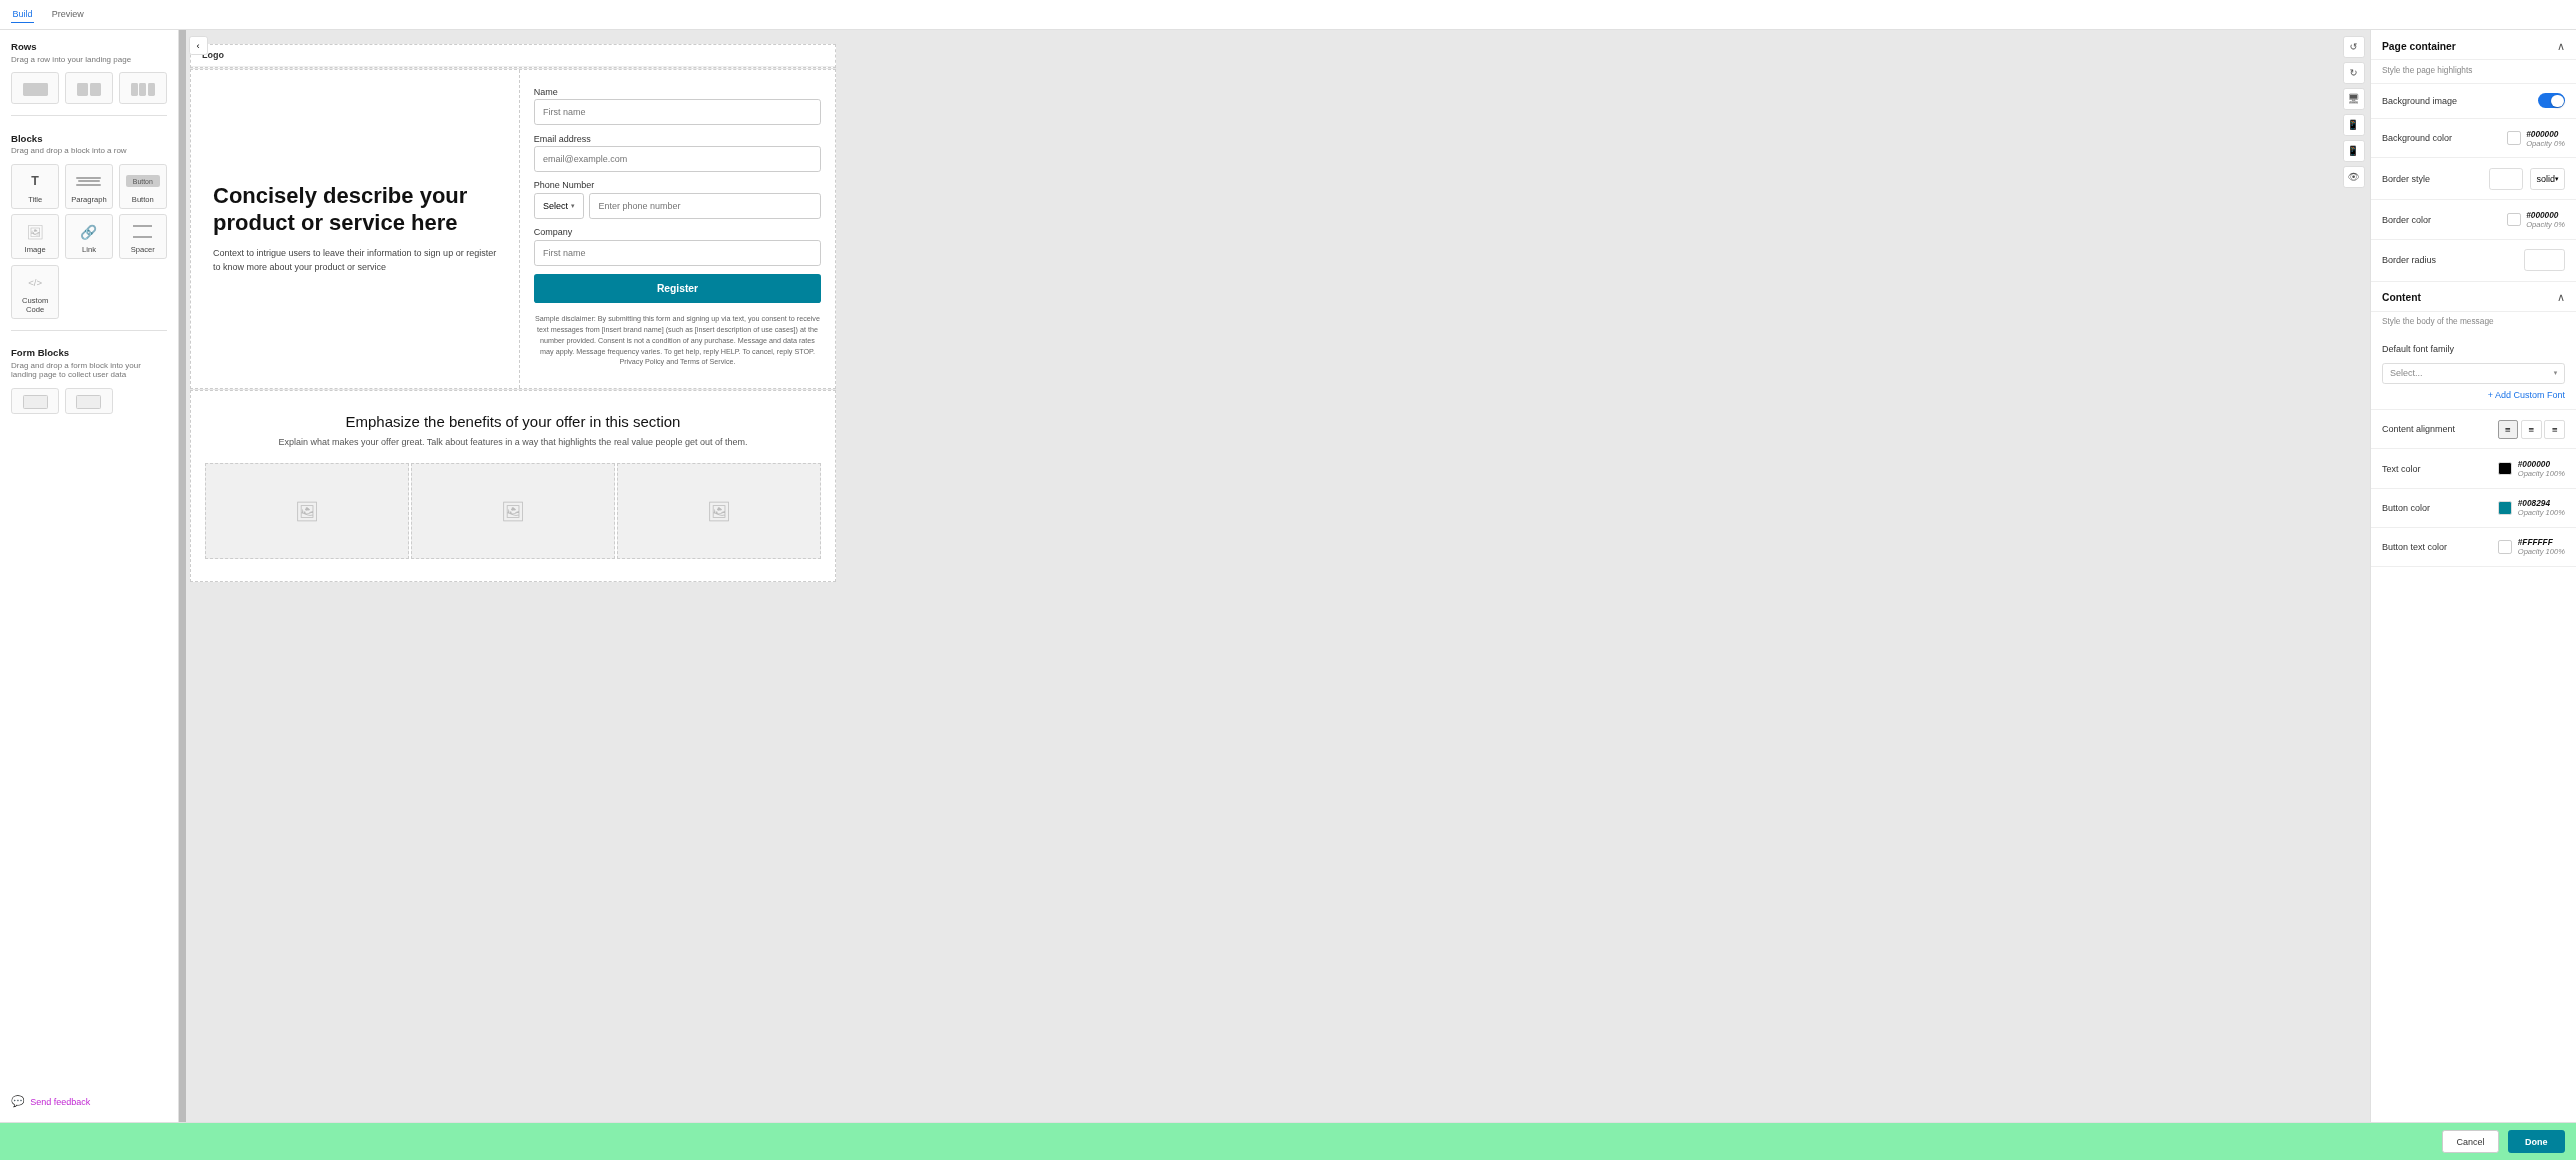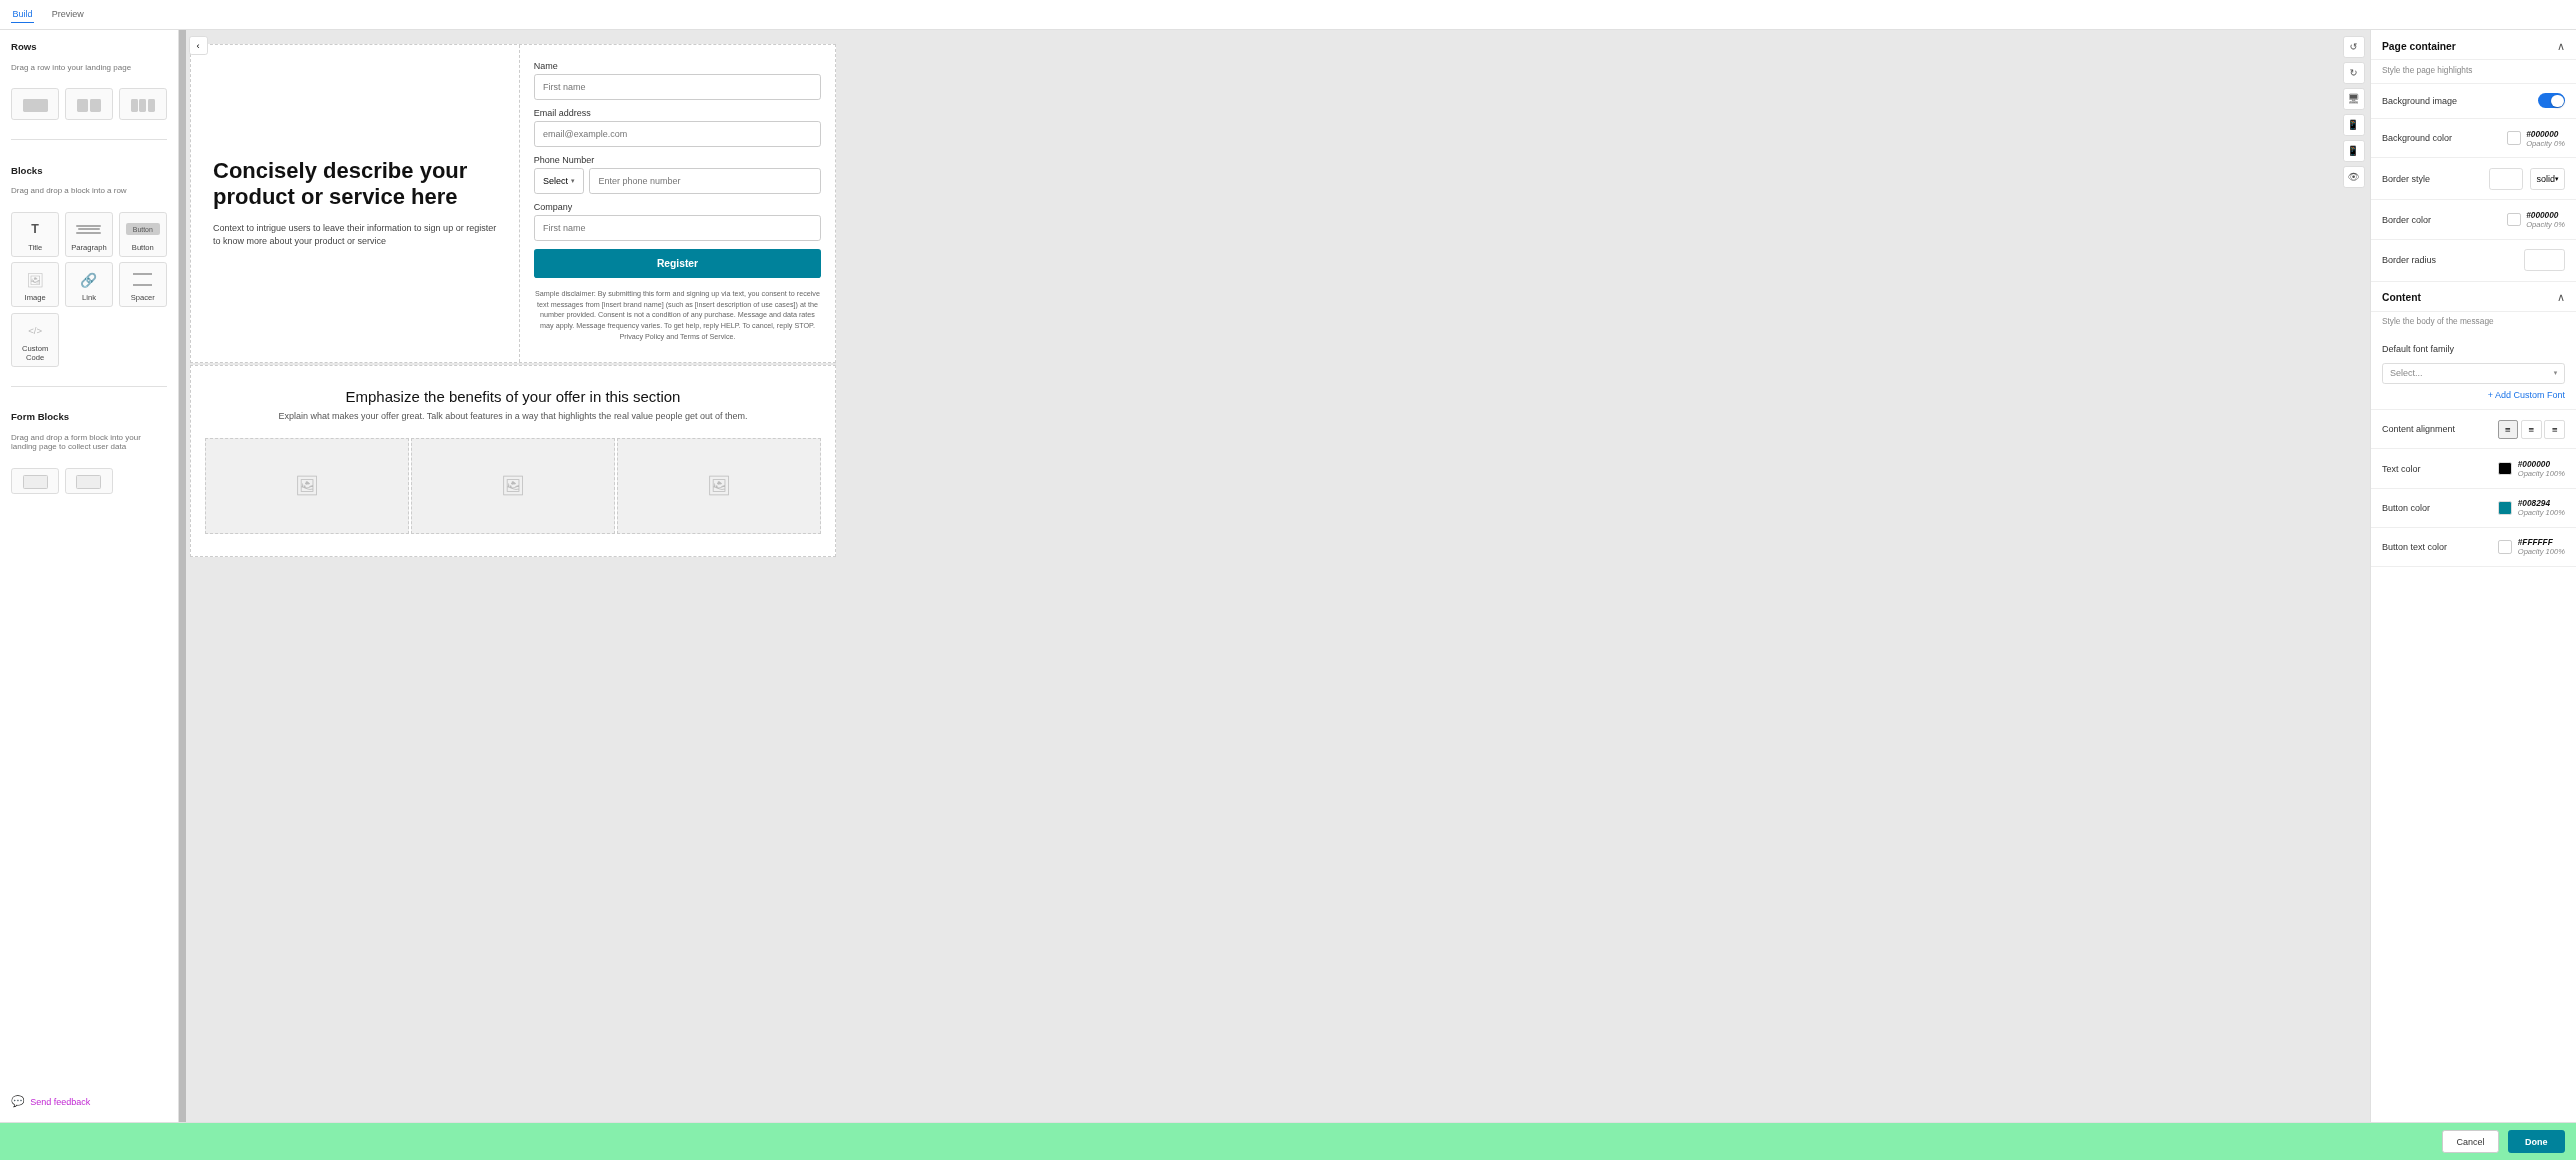--- a/index.html
+++ b/index.html
@@ -7,21 +7,21 @@
 
     
     .top-bar { display: flex; align-items: center; background: #fff; border-bottom: 0.7px solid #e0e0e0; height: 30px; padding: 0 11px; gap: 16.5px; flex-shrink: 0; }
     .tab { padding: 2.8px 1.4px; cursor: pointer; font-size: 9px; color: #666; border-bottom: 1.4px solid transparent; }
     .tab.active { color: #1a73e8; border-bottom-color: #1a73e8; font-weight: 500; }
 
     
     .main { display: flex; flex: 1; overflow: hidden; }
 
     
-    .left-sidebar { width: 179px; background: #fff; border-right: 0.7px solid #e0e0e0; overflow-y: auto; padding: 11px; flex-shrink: 0; display: flex; flex-direction: column; gap: 8px; }
+    .left-sidebar { width: 179px; background: #fff; border-right: 0.7px solid #e0e0e0; overflow-y: auto; padding: 11px; flex-shrink: 0; display: flex; flex-direction: column; gap: 0; }
     .sidebar-section-title { font-size: 9.6px; font-weight: 600; color: #222; margin-bottom: 2.8px; margin-top: 11px; }
     .sidebar-section-title:first-child { margin-top: 0; }
     .sidebar-section-desc { font-size: 8px; color: #777; margin-bottom: 8.3px; }
     .block-grid { display: grid; grid-template-columns: repeat(3, 1fr); gap: 5.5px; margin-bottom: 5.5px; }
     .block-item { border: 0.7px solid #ddd; border-radius: 2.8px; padding: 6.9px 4.1px 4.1px; display: flex; flex-direction: column; align-items: center; gap: 4.1px; cursor: pointer; background: #fafafa; }
     .block-icon { width: 27.5px; height: 19px; display: flex; align-items: center; justify-content: center; }
     .block-label { font-size: 7.6px; color: #444; text-align: center; }
 
     
     .row-icon-1 { display: flex; gap: 1.4px; }
@@ -242,20 +242,23 @@
       <div class="canvas-tool-btn">📱</div>
       <div class="canvas-tool-btn">👁</div>
     </div>
 
     <div style="position:absolute;left:9.6px;top:5.5px;z-index:5;">
       <div style="width:19px;height:19px;background:#fff;border:0.7px solid #ddd;border-radius:2.8px;display:flex;align-items:center;justify-content:center;cursor:pointer;font-size:9.6px;">‹</div>
     </div>
 
     <div class="canvas-inner" style="margin-left:11px;">
 
+      <div class="page-section">
+        <div class="section-logo">Logo</div>
+      </div>
 
       <div class="page-section hero-section">
         <div class="hero-left">
           <div class="hero-title">Concisely describe your product or service here</div>
           <div class="hero-desc">Context to intrigue users to leave their information to sign up or register to know more about your product or service</div>
         </div>
         <div class="hero-right">
           <div>
             <div class="form-label">Name</div>
             <input class="form-input" placeholder="First name" style="">

